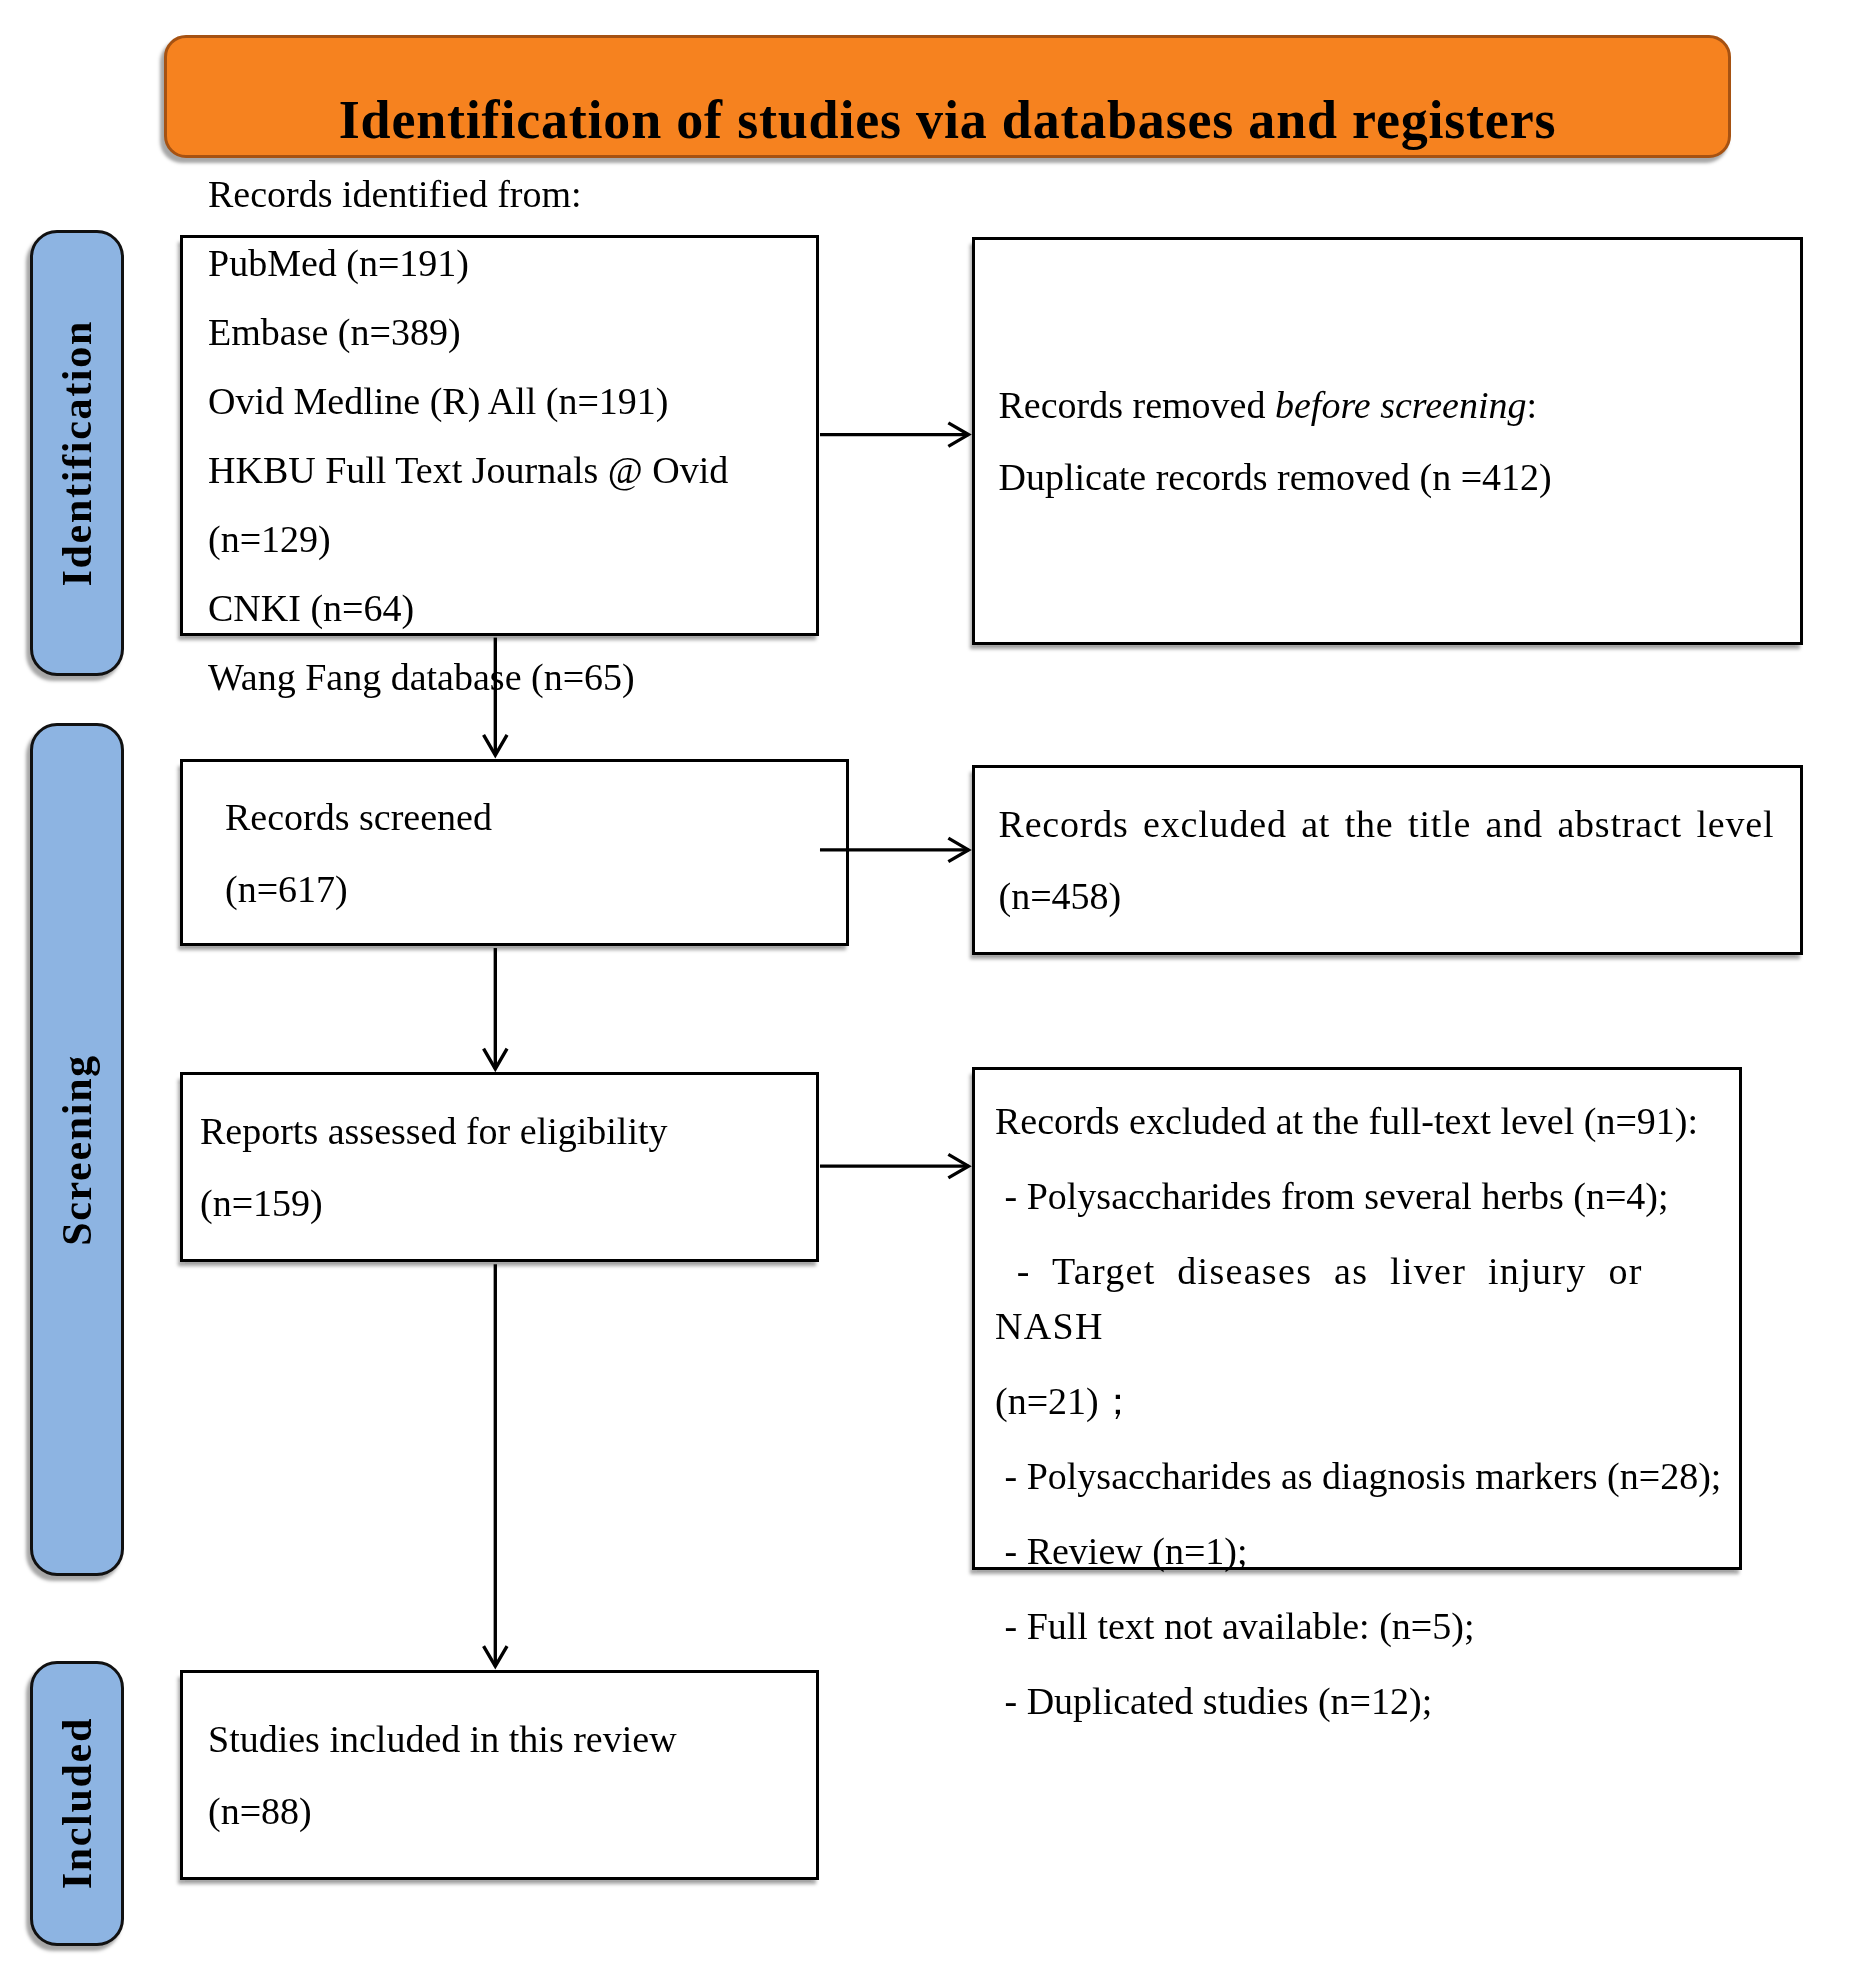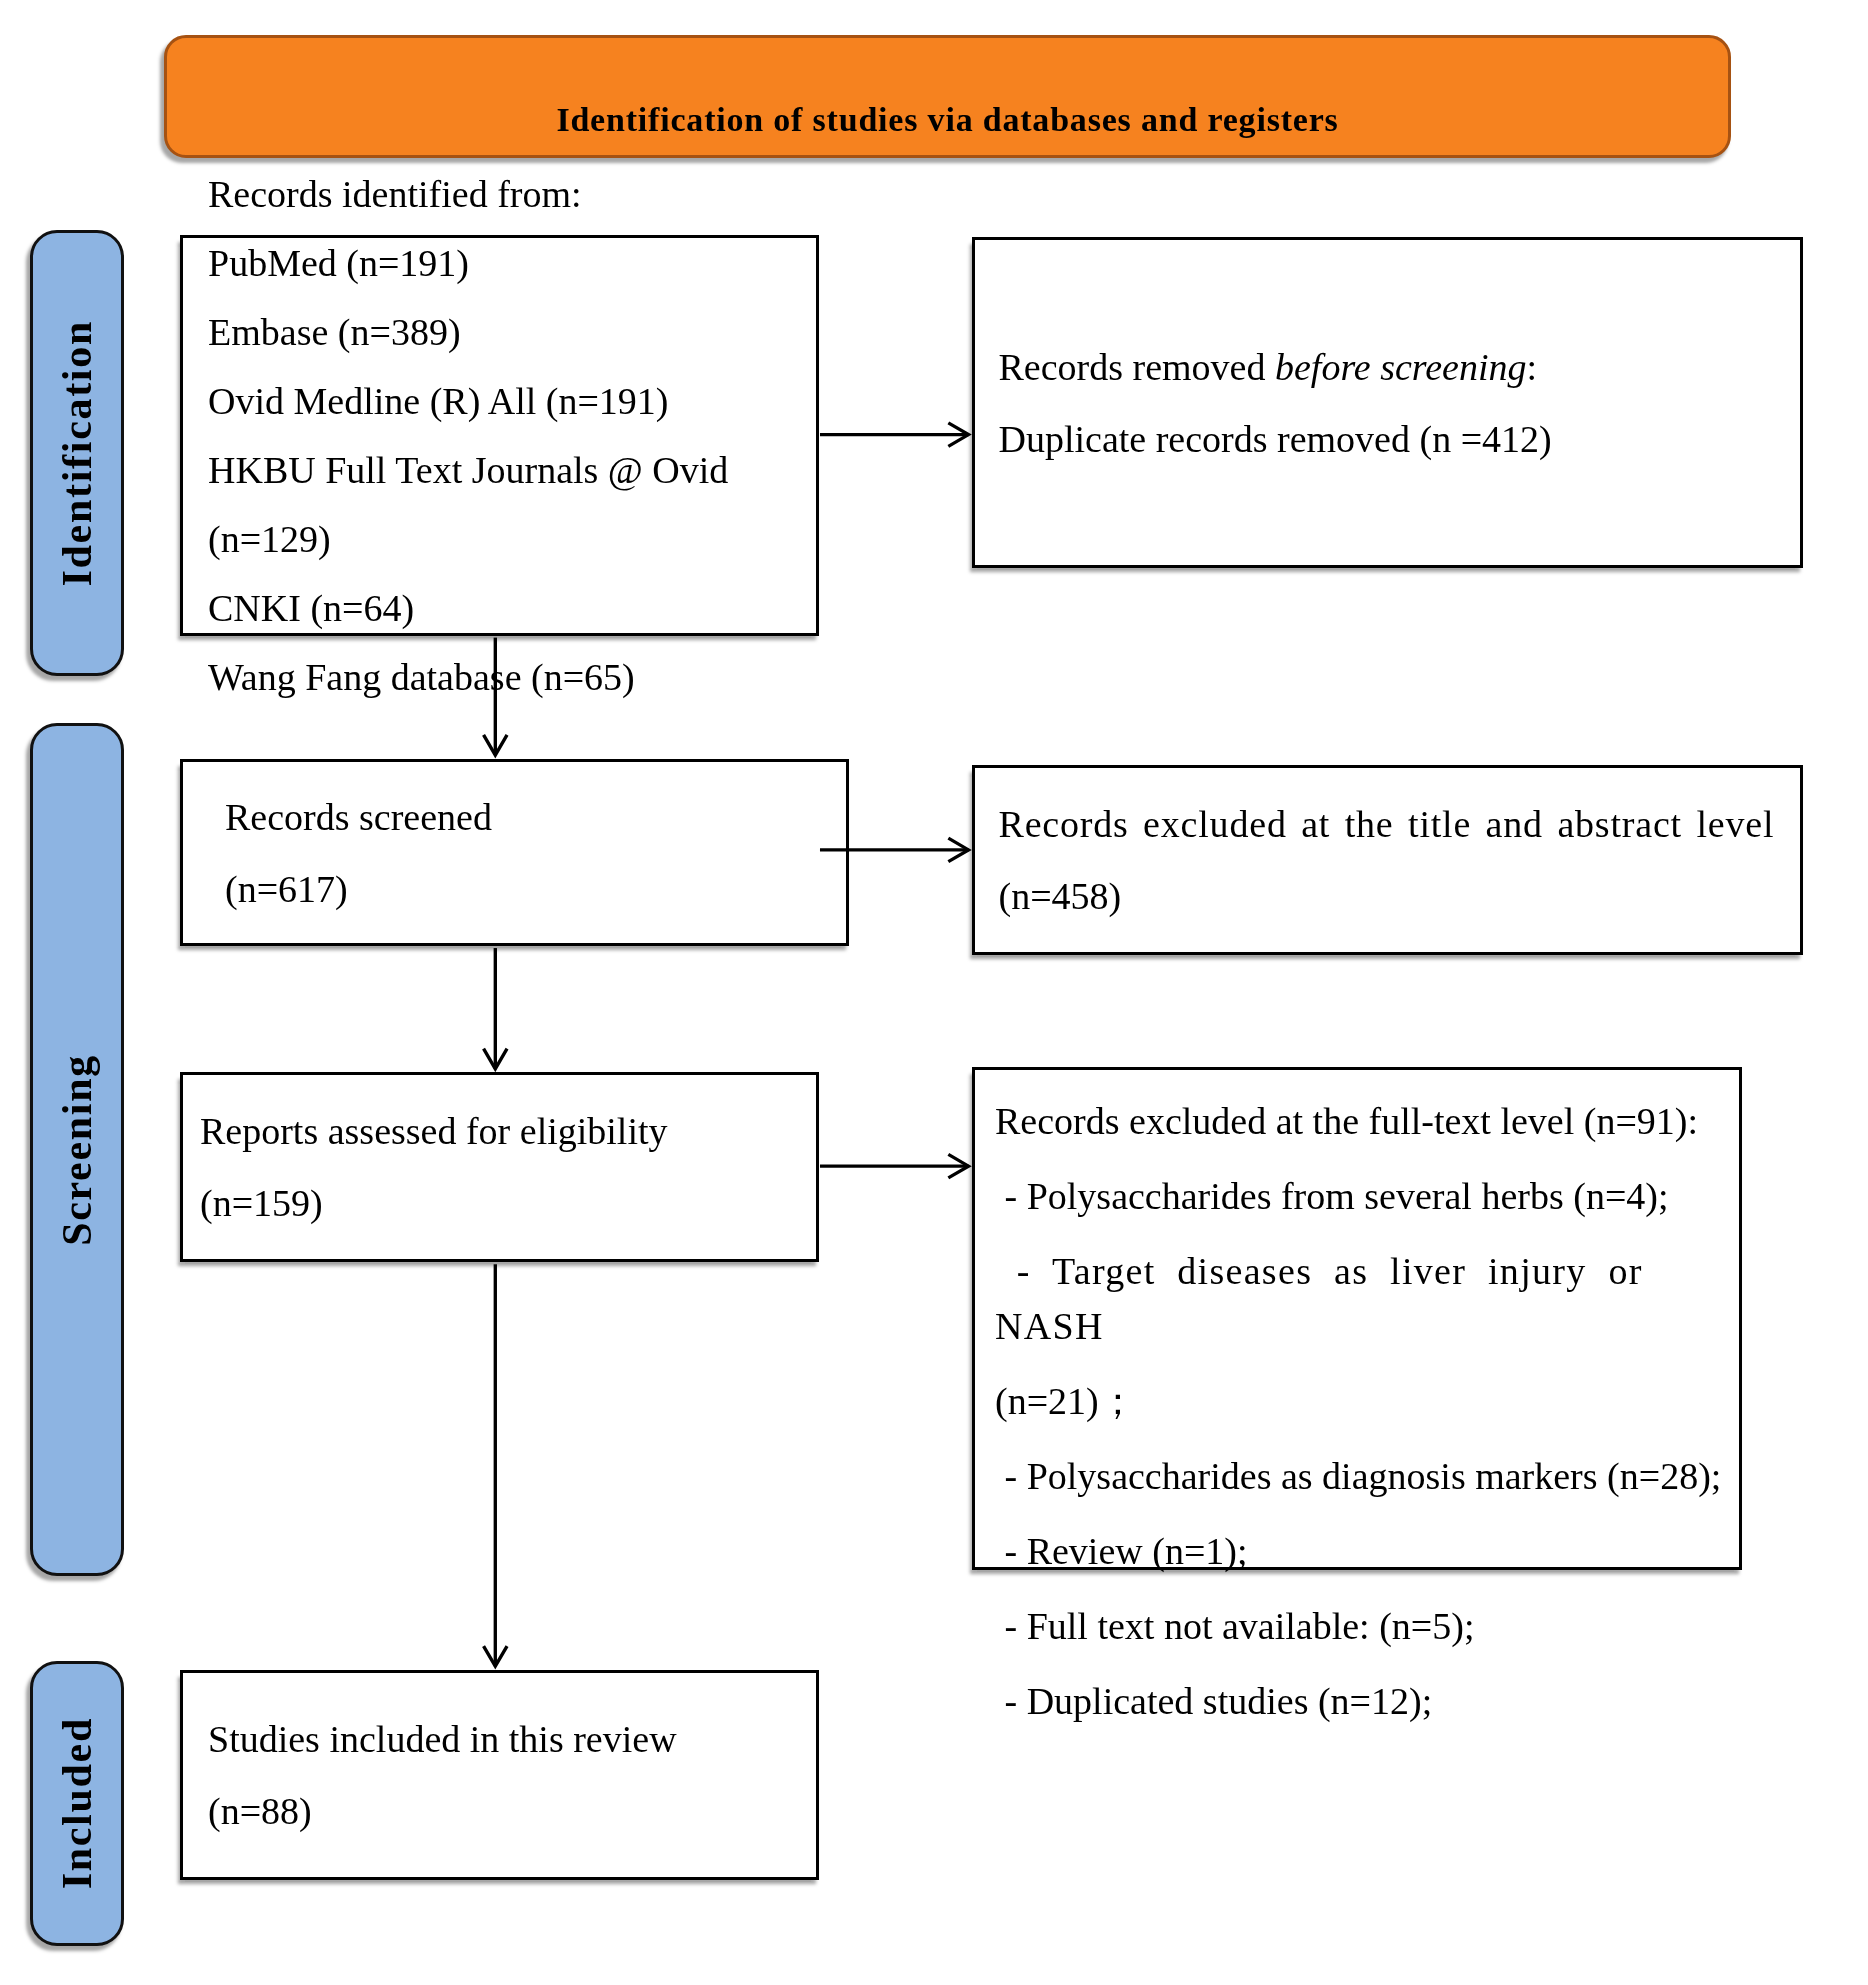--- a/index.html
+++ b/index.html
@@ -21,21 +21,21 @@
     position: absolute;
     left: 164px; top: 35px;
     width: 1567px; height: 123px;
     background: #F6821F;
     border: 3.4px solid #A65212;
     border-radius: 22px;
     box-sizing: border-box;
     display: flex; align-items: center; justify-content: center;
     box-shadow: -3.4px 5px 3.4px rgba(0,0,0,0.35);
   }
-  .banner-text { font-weight: bold; font-size: 34px; letter-spacing: 0.8px; margin-top: 46px; }
+  .banner-text { font-weight: bold; font-size: 54px; letter-spacing: 0.8px; margin-top: 46px; }
 
   
   .pill {
     position: absolute;
     left: 30px; width: 94px;
     background: #8DB4E2;
     border: 3.4px solid #111;
     border-radius: 27px;
     box-sizing: border-box;
     display: flex; align-items: center; justify-content: center;
@@ -63,21 +63,21 @@
     gap: 20px;
   }
   .line { white-space: pre-wrap; font-size: 38px; line-height: 52px; }
 
   #box-identified { left: 180px; top: 235px;  width: 639px; height: 401px; padding-left: 25px; padding-right: 6.7px; }
   #box-identified .line { line-height: 49px; }
   #box-screened   { left: 180px; top: 759px;  width: 669px; height: 187px; padding-left: 42px; }
   #box-assessed   { left: 180px; top: 1072px; width: 639px; height: 190px; padding-left: 17px; }
   #box-included   { left: 180px; top: 1670px; width: 639px; height: 210px; padding-left: 25px; }
 
-  #rbox-removed        { left: 972px; top: 237px;  width: 831px; height: 331px; padding-left: 23.5px; padding-right: 15px; }
+  #rbox-removed        { left: 972px; top: 237px;  width: 831px; height: 408px; padding-left: 23.5px; padding-right: 15px; }
   #rbox-excluded-title { left: 972px; top: 765px;  width: 831px; height: 190px; padding-left: 23.5px; padding-right: 8.4px; }
   #rbox-excluded-title .line:first-child { word-spacing: 4.2px; letter-spacing: 0.8px; }
   #rbox-excluded-fulltext {
     left: 972px; top: 1067px; width: 770px; height: 503px;
     justify-content: flex-start;
     padding-top: 23.5px; padding-left: 20px; padding-right: 8.4px;
   }
   #rbox-excluded-fulltext .line { line-height: 55px; }
   #rbox-excluded-fulltext .line:nth-child(3) { word-spacing: 11px; letter-spacing: 1.3px; }
 

